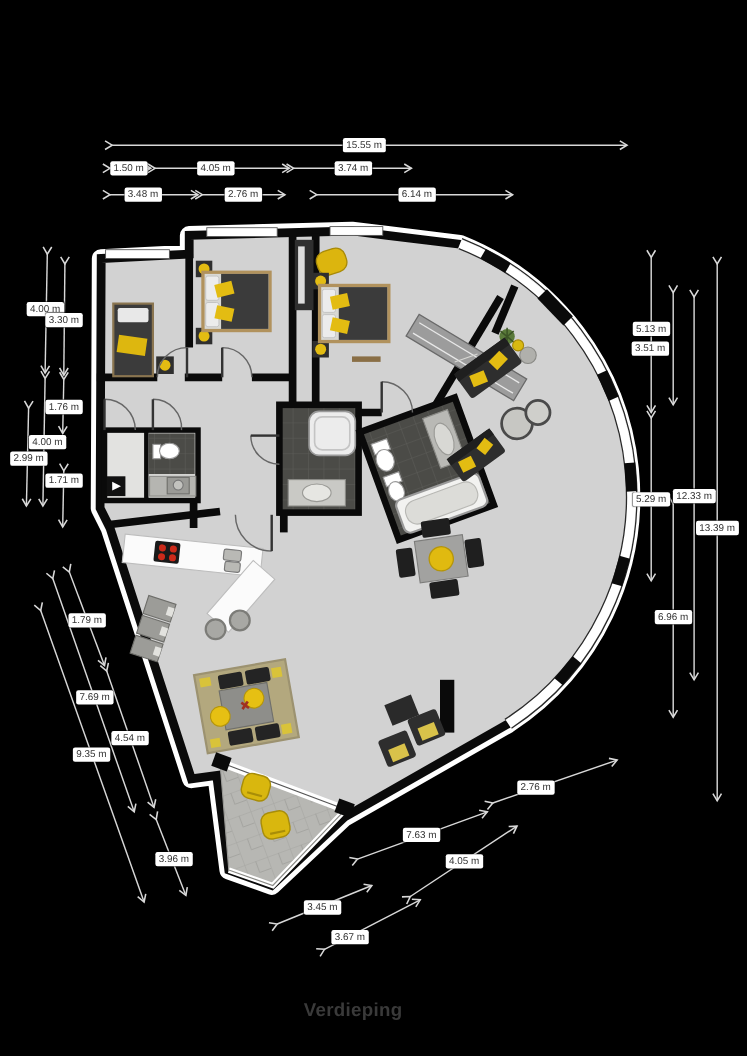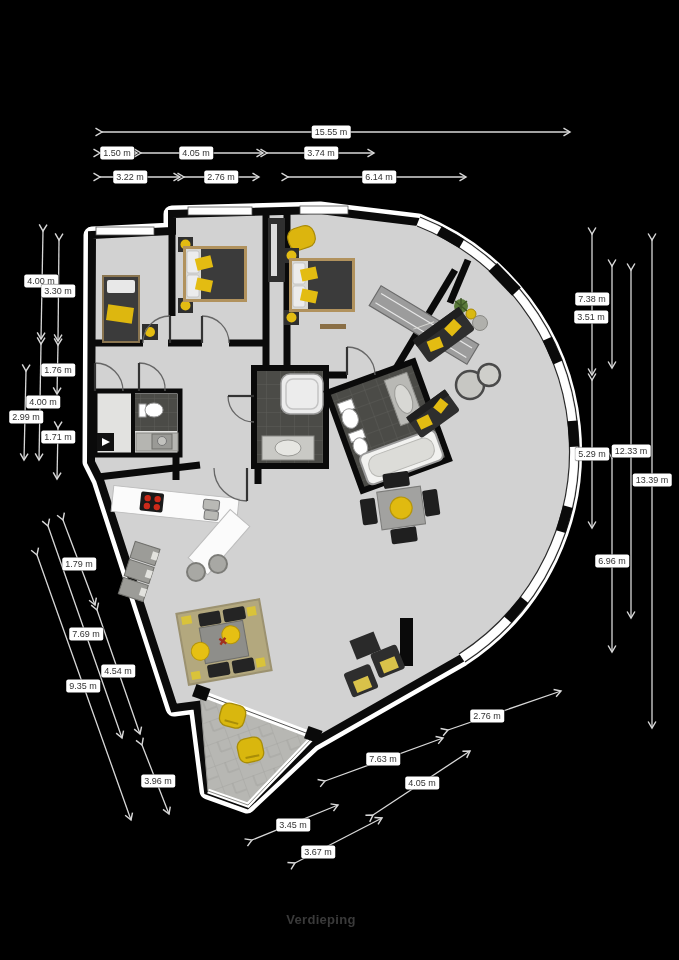--- a/index.html
+++ b/index.html
@@ -3,21 +3,21 @@
 <meta charset="utf-8">
 <style>
   html,body{margin:0;padding:0;background:#000;}
   #stage{position:relative;width:679px;height:960px;background:#000;overflow:hidden;
          font-family:"Liberation Sans",sans-serif;margin-top:48px;}
   #plan-svg{position:absolute;left:0;top:0;}
   .dl{position:absolute;transform:translate(-50%,-50%);background:#fff;color:#333;
       font-size:9px;line-height:13px;padding:0 3px;border-radius:2px;white-space:nowrap;
       box-shadow:0 0 1px rgba(0,0,0,.6);}
   #plan-title{position:absolute;left:321px;top:871px;transform:translate(-50%,-50%);
-      color:#3a3a3a;font-weight:bold;font-size:13px;letter-spacing:.3px;}
+      color:#3a3a3a;font-weight:bold;font-size:17px;letter-spacing:.3px;}
 </style>
 </head>
 <body>
 
 <div id="stage">
 
 <svg id="plan-svg" width="679" height="960" viewBox="0 0 679 960">
   <defs>
     <marker id="ar" markerWidth="8" markerHeight="8" refX="6" refY="4" orient="auto">
       <path d="M1,1 L6,4 L1,7" fill="none" stroke="#d8d8d8" stroke-width="1.1"></path>
@@ -354,32 +354,32 @@
       <line x1="254" y1="348" x2="228" y2="348"></line>
       <line x1="247" y1="420" x2="247" y2="453"></line>
     </g>
   </g>
 </svg>
 
 <div class="dl" style="left:331px;top:84px">15.55 m</div>
 <div class="dl" style="left:117px;top:105px">1.50 m</div>
 <div class="dl" style="left:196px;top:105px">4.05 m</div>
 <div class="dl" style="left:321px;top:105px">3.74 m</div>
-<div class="dl" style="left:130px;top:129px">3.22 m</div>
+<div class="dl" style="left:130px;top:129px">3.48 m</div>
 <div class="dl" style="left:221px;top:129px">2.76 m</div>
 <div class="dl" style="left:379px;top:129px">6.14 m</div>
 
 <div class="dl" style="left:41px;top:233px">4.00 m</div>
 <div class="dl" style="left:58px;top:243px">3.30 m</div>
 <div class="dl" style="left:58px;top:322px">1.76 m</div>
 <div class="dl" style="left:43px;top:354px">4.00 m</div>
 <div class="dl" style="left:26px;top:369px">2.99 m</div>
 <div class="dl" style="left:58px;top:389px">1.71 m</div>
 
-<div class="dl" style="left:592px;top:251px">7.38 m</div>
+<div class="dl" style="left:592px;top:251px">5.13 m</div>
 <div class="dl" style="left:591px;top:269px">3.51 m</div>
 <div class="dl" style="left:592px;top:406px">5.29 m</div>
 <div class="dl" style="left:631px;top:403px">12.33 m</div>
 <div class="dl" style="left:652px;top:432px">13.39 m</div>
 <div class="dl" style="left:612px;top:513px">6.96 m</div>
 
 <div class="dl" style="left:79px;top:516px">1.79 m</div>
 <div class="dl" style="left:86px;top:586px">7.69 m</div>
 <div class="dl" style="left:118px;top:623px">4.54 m</div>
 <div class="dl" style="left:83px;top:638px">9.35 m</div>

